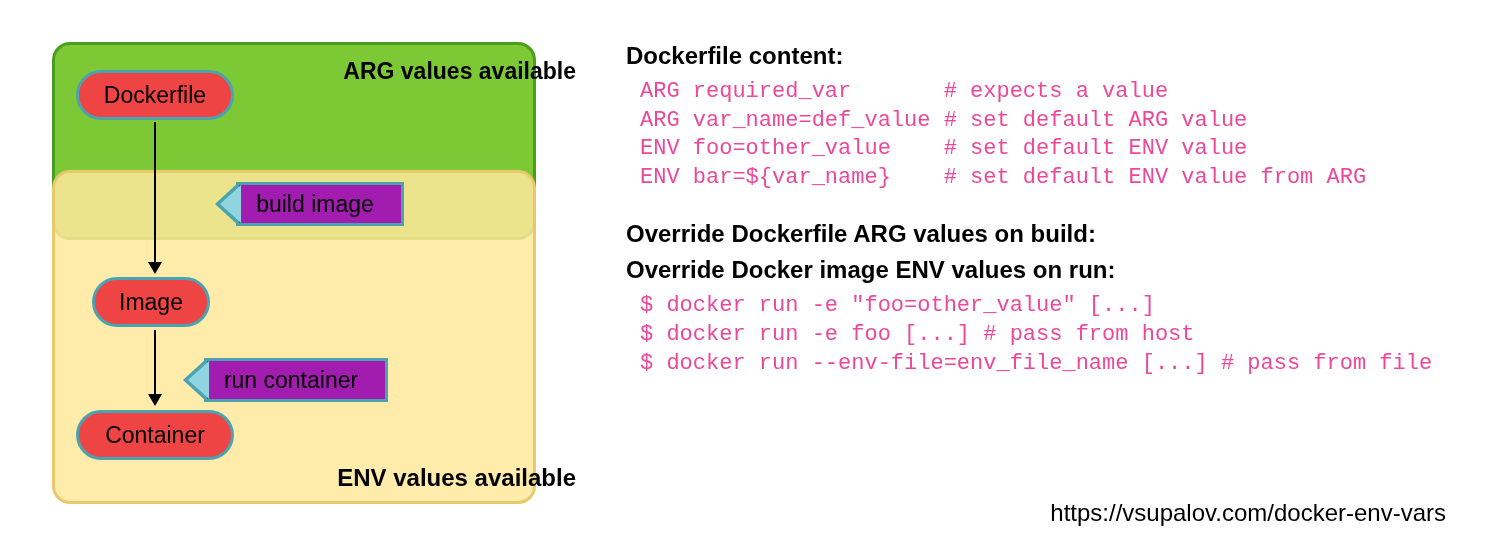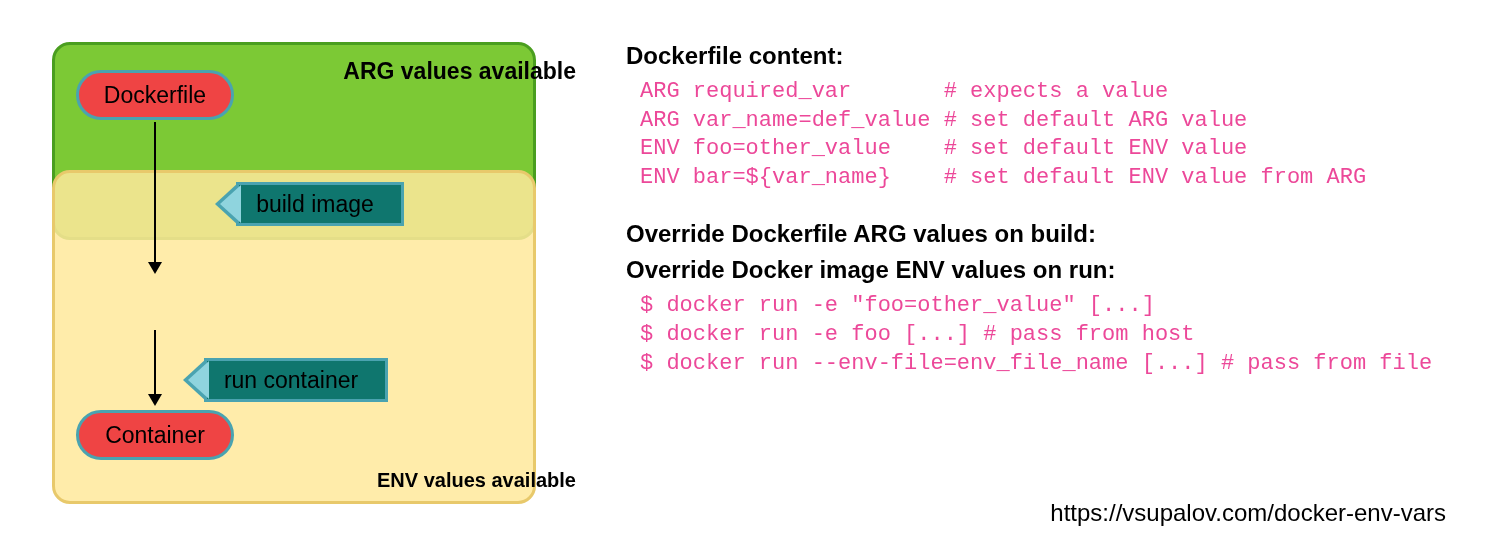--- a/index.html
+++ b/index.html
@@ -46,21 +46,21 @@
       top: 16px;
       color: #000;
       font-size: 23px;
       font-weight: 700;
     }
     .env-label {
       position: absolute;
       right: 16px;
       bottom: 12px;
       color: #000;
-      font-size: 20px;
+      font-size: 24px;
       font-weight: 700;
     }
     .pill {
       position: absolute;
       background: #ef4444;
       border: 3px solid #4AA3B0;
       border-radius: 999px;
       display: flex;
       align-items: center;
       justify-content: center;
@@ -68,21 +68,21 @@
       font-size: 23px;
       font-weight: 400;
       padding: 0 24px;
       height: 50px;
     }
     .pill-dockerfile { left: 24px; top: 28px; width: 158px; }
     .pill-image { left: 40px; top: 235px; width: 118px; }
     .pill-container { left: 24px; top: 368px; width: 158px; }
     .arrow-tag {
       position: absolute;
-      background: #0f766e;
+      background: #a21caf;
       border: 3px solid #4AA3B0;
       display: flex;
       align-items: center;
       justify-content: center;
       color: #000;
       font-size: 23px;
       font-weight: 400;
       height: 44px;
       padding: 0 18px 0 8px;
     }
@@ -164,20 +164,21 @@
 </head>
 <body>
 
 <div class="diagram-area">
   <div class="arg-box"></div>
   <div class="env-box"></div>
   <div class="arg-label">ARG values available</div>
   <div class="env-label">ENV values available</div>
 
   <div class="pill pill-dockerfile">Dockerfile</div>
+  <div class="pill pill-image">Image</div>
   <div class="pill pill-container">Container</div>
 
   <div class="line-arrow arrow1"></div>
   <div class="line-arrow arrow2"></div>
 
   <div class="arrow-tag tag-build">build image</div>
   <div class="arrow-tag tag-run">run container</div>
 </div>
 
 <div class="text-area">

